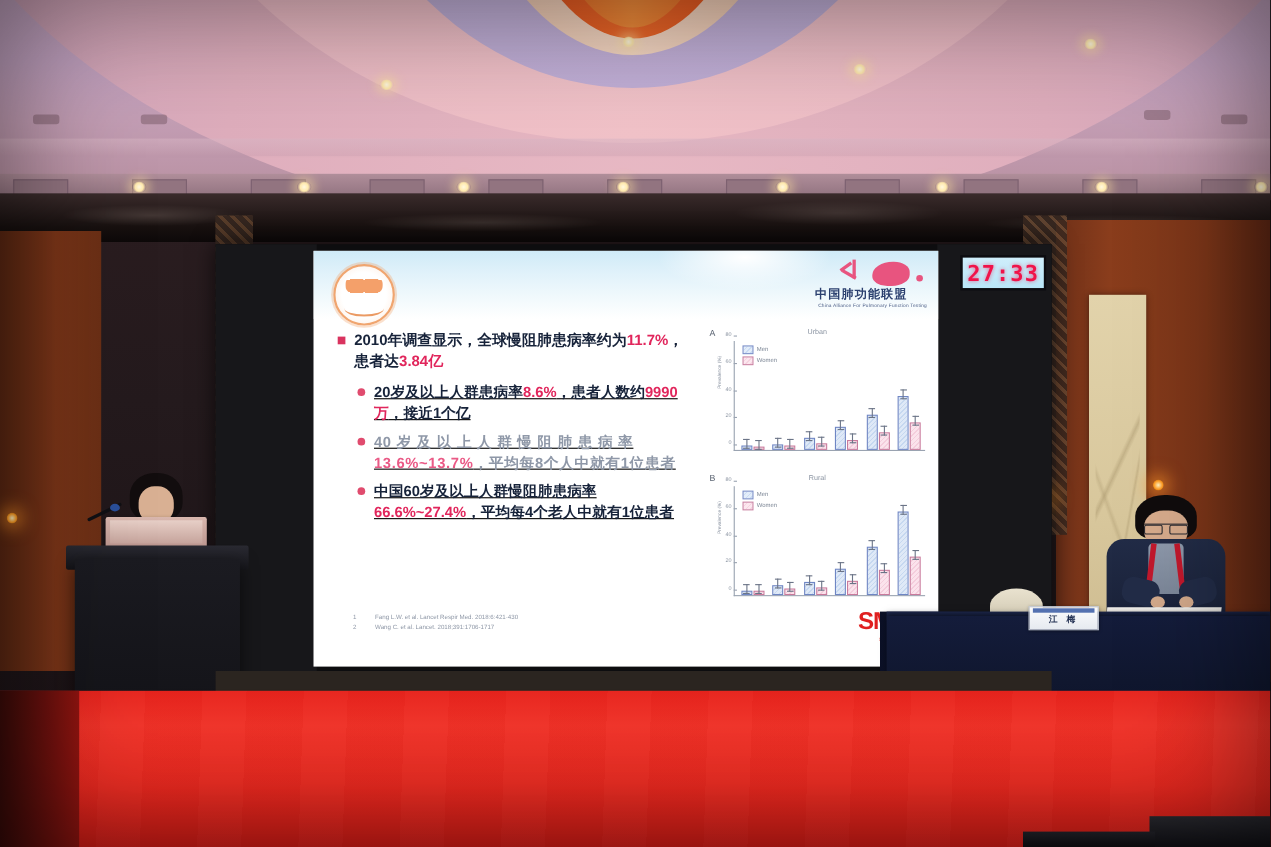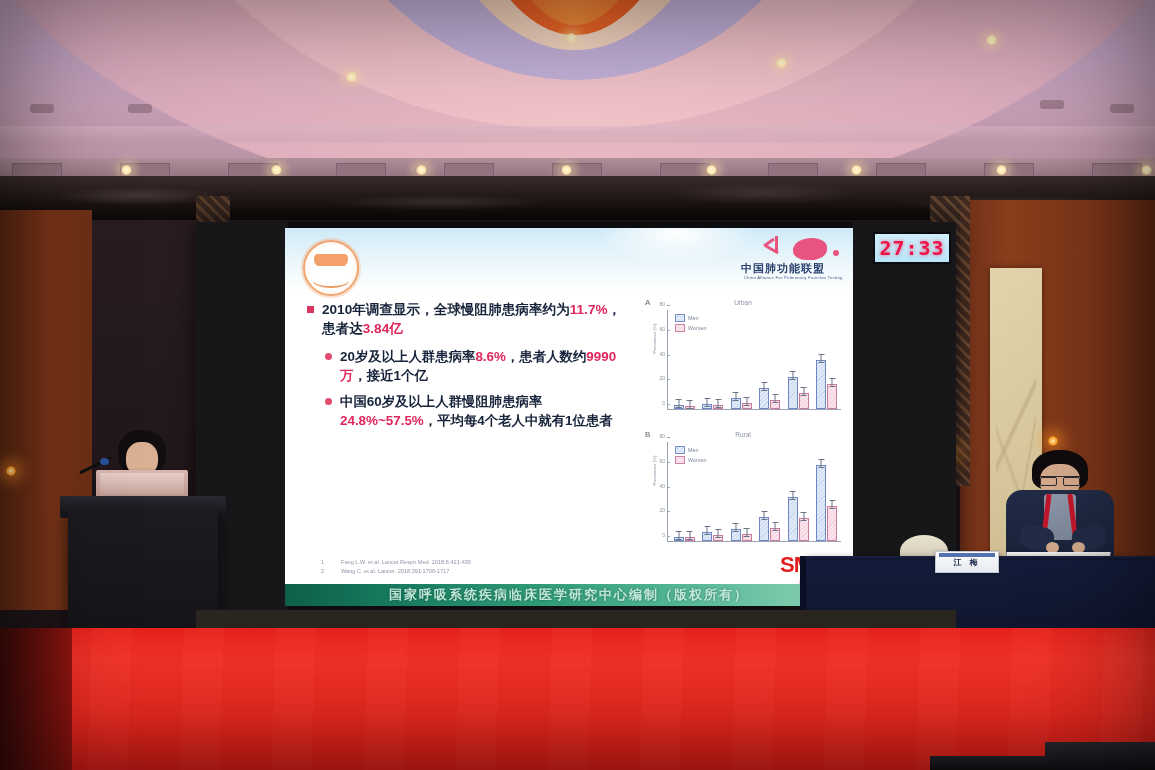--- a/index.html
+++ b/index.html
@@ -103,21 +103,21 @@
   .logo-right .mark .br2{position:absolute;left:22px;top:5px;width:12px;height:3px;background:#e8547f;transform:rotate(-35deg);}
   .logo-right .mark .dot{position:absolute;left:92px;top:14px;width:6px;height:6px;border-radius:50%;background:#e8547f;}
   .logo-right .cn{font-size:11px;font-weight:bold;color:#2a3f6e;letter-spacing:1px;line-height:12px;}
   .logo-right .en{font-size:4.6px;color:#4a5d86;letter-spacing:.2px;line-height:7px;
     transform:scale(.95);transform-origin:center;}
 
   .bullets{position:absolute;left:22px;top:72px;width:318px;}
   .b1{display:flex;margin-bottom:9px;}
   .b1 .sq{width:7px;height:7px;background:#d9335f;margin:6px 8px 0 0;flex:none;}
   .b1 .tx{font-size:13.6px;line-height:19px;font-weight:bold;color:#17233a;}
-  .b2{display:flex;margin:0 0 7px 18px;}
+  .b2{display:flex;margin:0 0 7px 18px;text-decoration:underline;}
   .b2 .dot{width:7px;height:7px;border-radius:50%;background:#e04b6e;margin:6px 8px 0 0;flex:none;}
   .b2 .tx{font-size:13.4px;line-height:19px;font-weight:bold;color:#17233a;}
   .b2.faded .tx{color:#8f98a8;font-weight:bold;letter-spacing:.6px;}
   .hl{color:#e1265c;}
   .hl2{color:#ea5a86;}
 
   .refs{position:absolute;left:36px;bottom:30px;font-size:5.6px;color:#8e97a6;line-height:9px;}
   .refs .row{display:flex;gap:14px;}
   .refs .num{width:6px;}
 
@@ -331,23 +331,27 @@
 
     <div class="bullets" id="bullets">
         <div class="b1">
           <div class="sq"></div>
           <div class="tx"><span>2010年调查显示，全球慢阻肺患病率约为</span><span class="hl">11.7%</span><span>，患者达</span><span class="hl">3.84亿</span></div>
         </div>
         <div class="b2">
           <div class="dot"></div>
           <div class="tx"><span>20岁及以上人群患病率</span><span class="hl">8.6%</span><span>，患者人数约</span><span class="hl">9990万</span><span>，接近1个亿</span></div>
         </div>
+        <div class="b2 faded">
+          <div class="dot"></div>
+          <div class="tx"><span>40 岁 及 以 上 人 群 慢 阻 肺 患 病 率 </span><span class="hl2">13.6%~13.7%</span><span>，平均每8个人中就有1位患者</span></div>
+        </div>
         <div class="b2">
           <div class="dot"></div>
-          <div class="tx"><span>中国60岁及以上人群慢阻肺患病率</span><span class="hl">24.8%~57.5%</span><span>，平均每4个老人中就有1位患者</span></div>
+          <div class="tx"><span>中国60岁及以上人群慢阻肺患病率</span><span class="hl">66.6%~27.4%</span><span>，平均每4个老人中就有1位患者</span></div>
         </div>
       </div>
 
     <div class="chart-wrap" id="charts">
         <div class="panel">
           <div class="plabel">A</div>
           <div class="ptitle">Urban</div>
           <div class="ylab">Prevalence (%)</div>
           <div class="plot">
             <div class="ytick" style="bottom: 0%;">0</div>
@@ -498,23 +502,20 @@
         </div>
         <div class="row">
           <div class="num">2</div>
           <div>Wang C. et al. Lancet. 2018;391:1706-1717</div>
         </div>
       </div>
 
     <div class="smart-logo">SM</div>
     <div class="smart-sub">智慧云</div>
 
-    <div class="green-band">
-      <span>国家呼吸系统疾病临床医学研究中心编制（版权所有）</span>
-    </div>
   </div>
 
   <div class="timer">
     <span>27:33</span>
   </div>
 
   <div class="mic"></div>
   <div class="mic-head"></div>
   <div class="speaker">
     <div class="sp-hair"></div>

